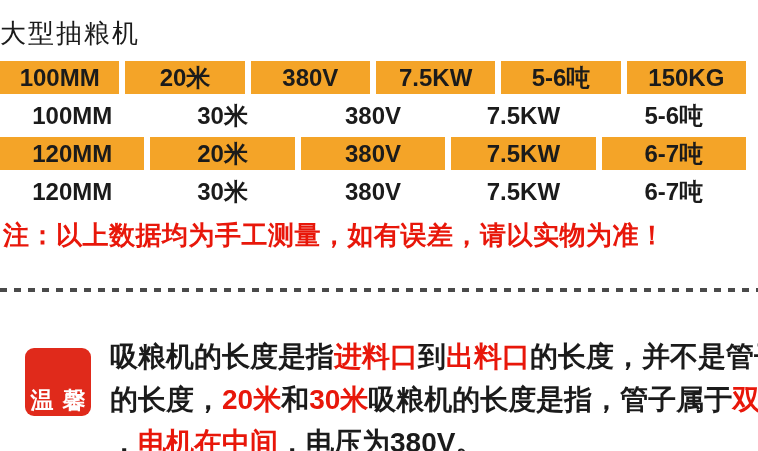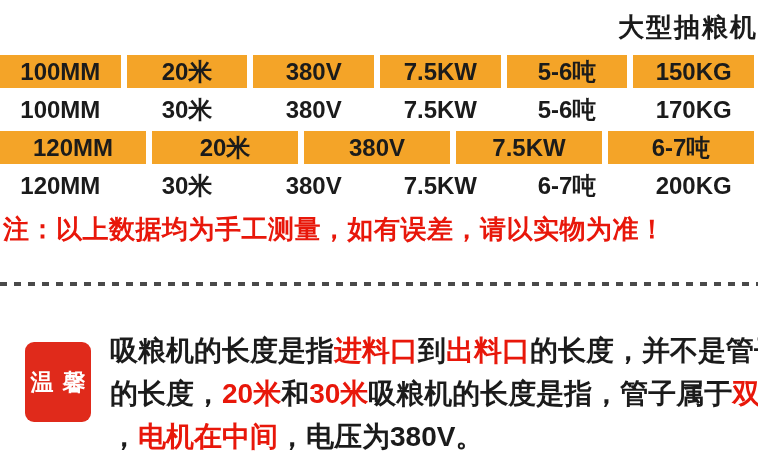--- a/index.html
+++ b/index.html
@@ -7,44 +7,44 @@
     position: relative;
     width: 758px;
     height: 451px;
     background: #ffffff;
     overflow: hidden;
     font-family: "Liberation Sans", "DejaVu Sans", sans-serif;
     color: var(--text-black, #1b1b1b);
   }
   .title {
     margin: 0;
-    padding-top: 10px;
-    text-align: right;
+    padding-top: 16px;
+    text-align: left;
     font-size: 26px;
-    font-weight: bold;
+    font-weight: normal;
     letter-spacing: 2px;
     color: var(--text-black, #1b1b1b);
   }
   .spec-table { margin-top: 10px; }
   .spec-row {
     display: flex;
     height: 33px;
     margin-bottom: 5px;
   }
   .spec-cell {
     flex: 1;
     margin-right: 6px;
     display: flex;
     align-items: center;
     justify-content: center;
     font-size: 24px;
     font-weight: 600;
     white-space: nowrap;
   }
-  .spec-cell:last-child { margin-right: 4px; }
+  .spec-cell:last-child { margin-right: 12px; }
   .spec-row.hl .spec-cell { background: var(--orange, #f4a428); }
   .note {
     margin: 10px 0 12px 3px;
     font-size: 26px;
     font-weight: bold;
     letter-spacing: 0.5px;
     color: var(--red, #e8170a);
     white-space: nowrap;
   }
   .divider {
@@ -55,29 +55,29 @@
       transparent 7px, transparent 14px);
   }
   .tip {
     display: flex;
     align-items: flex-start;
     margin: 43px 0 0 25px;
   }
   .tip-badge {
     flex: none;
     width: 66px;
-    height: 80px;
+    height: 68px;
     margin-top: 13px;
     background: var(--badge, #e02a1b);
     border-radius: 9px;
     color: #ffffff;
     display: flex;
-    flex-direction: row;
+    flex-direction: column;
     align-items: center;
-    justify-content: center;
+    justify-content: flex-end;
     gap: 7px;
     font-size: 23px;
     font-weight: bold;
   }
   .tip-badge span { letter-spacing: 9px; margin-right: -9px; }
   .tip-text {
     margin: 0 0 0 19px;
     width: 652px;
     font-size: 28px;
     line-height: 43px;
@@ -102,36 +102,34 @@
         <div class="spec-cell">7.5KW</div>
         <div class="spec-cell">5-6吨</div>
         <div class="spec-cell">150KG</div>
       </div>
       <div class="spec-row">
         <div class="spec-cell">100MM</div>
         <div class="spec-cell">30米</div>
         <div class="spec-cell">380V</div>
         <div class="spec-cell">7.5KW</div>
         <div class="spec-cell">5-6吨</div>
-        <div class="spec-cell">170KG</div>
       </div>
       <div class="spec-row hl">
         <div class="spec-cell">120MM</div>
         <div class="spec-cell">20米</div>
         <div class="spec-cell">380V</div>
         <div class="spec-cell">7.5KW</div>
         <div class="spec-cell">6-7吨</div>
       </div>
       <div class="spec-row">
         <div class="spec-cell">120MM</div>
         <div class="spec-cell">30米</div>
         <div class="spec-cell">380V</div>
         <div class="spec-cell">7.5KW</div>
         <div class="spec-cell">6-7吨</div>
-        <div class="spec-cell">200KG</div>
       </div>
     </div>
 
   <div class="note">注：以上数据均为手工测量，如有误差，请以实物为准！</div>
 
   <div class="divider"></div>
 
   <div class="tip">
     <div class="tip-badge">
       <span>温馨</span>

